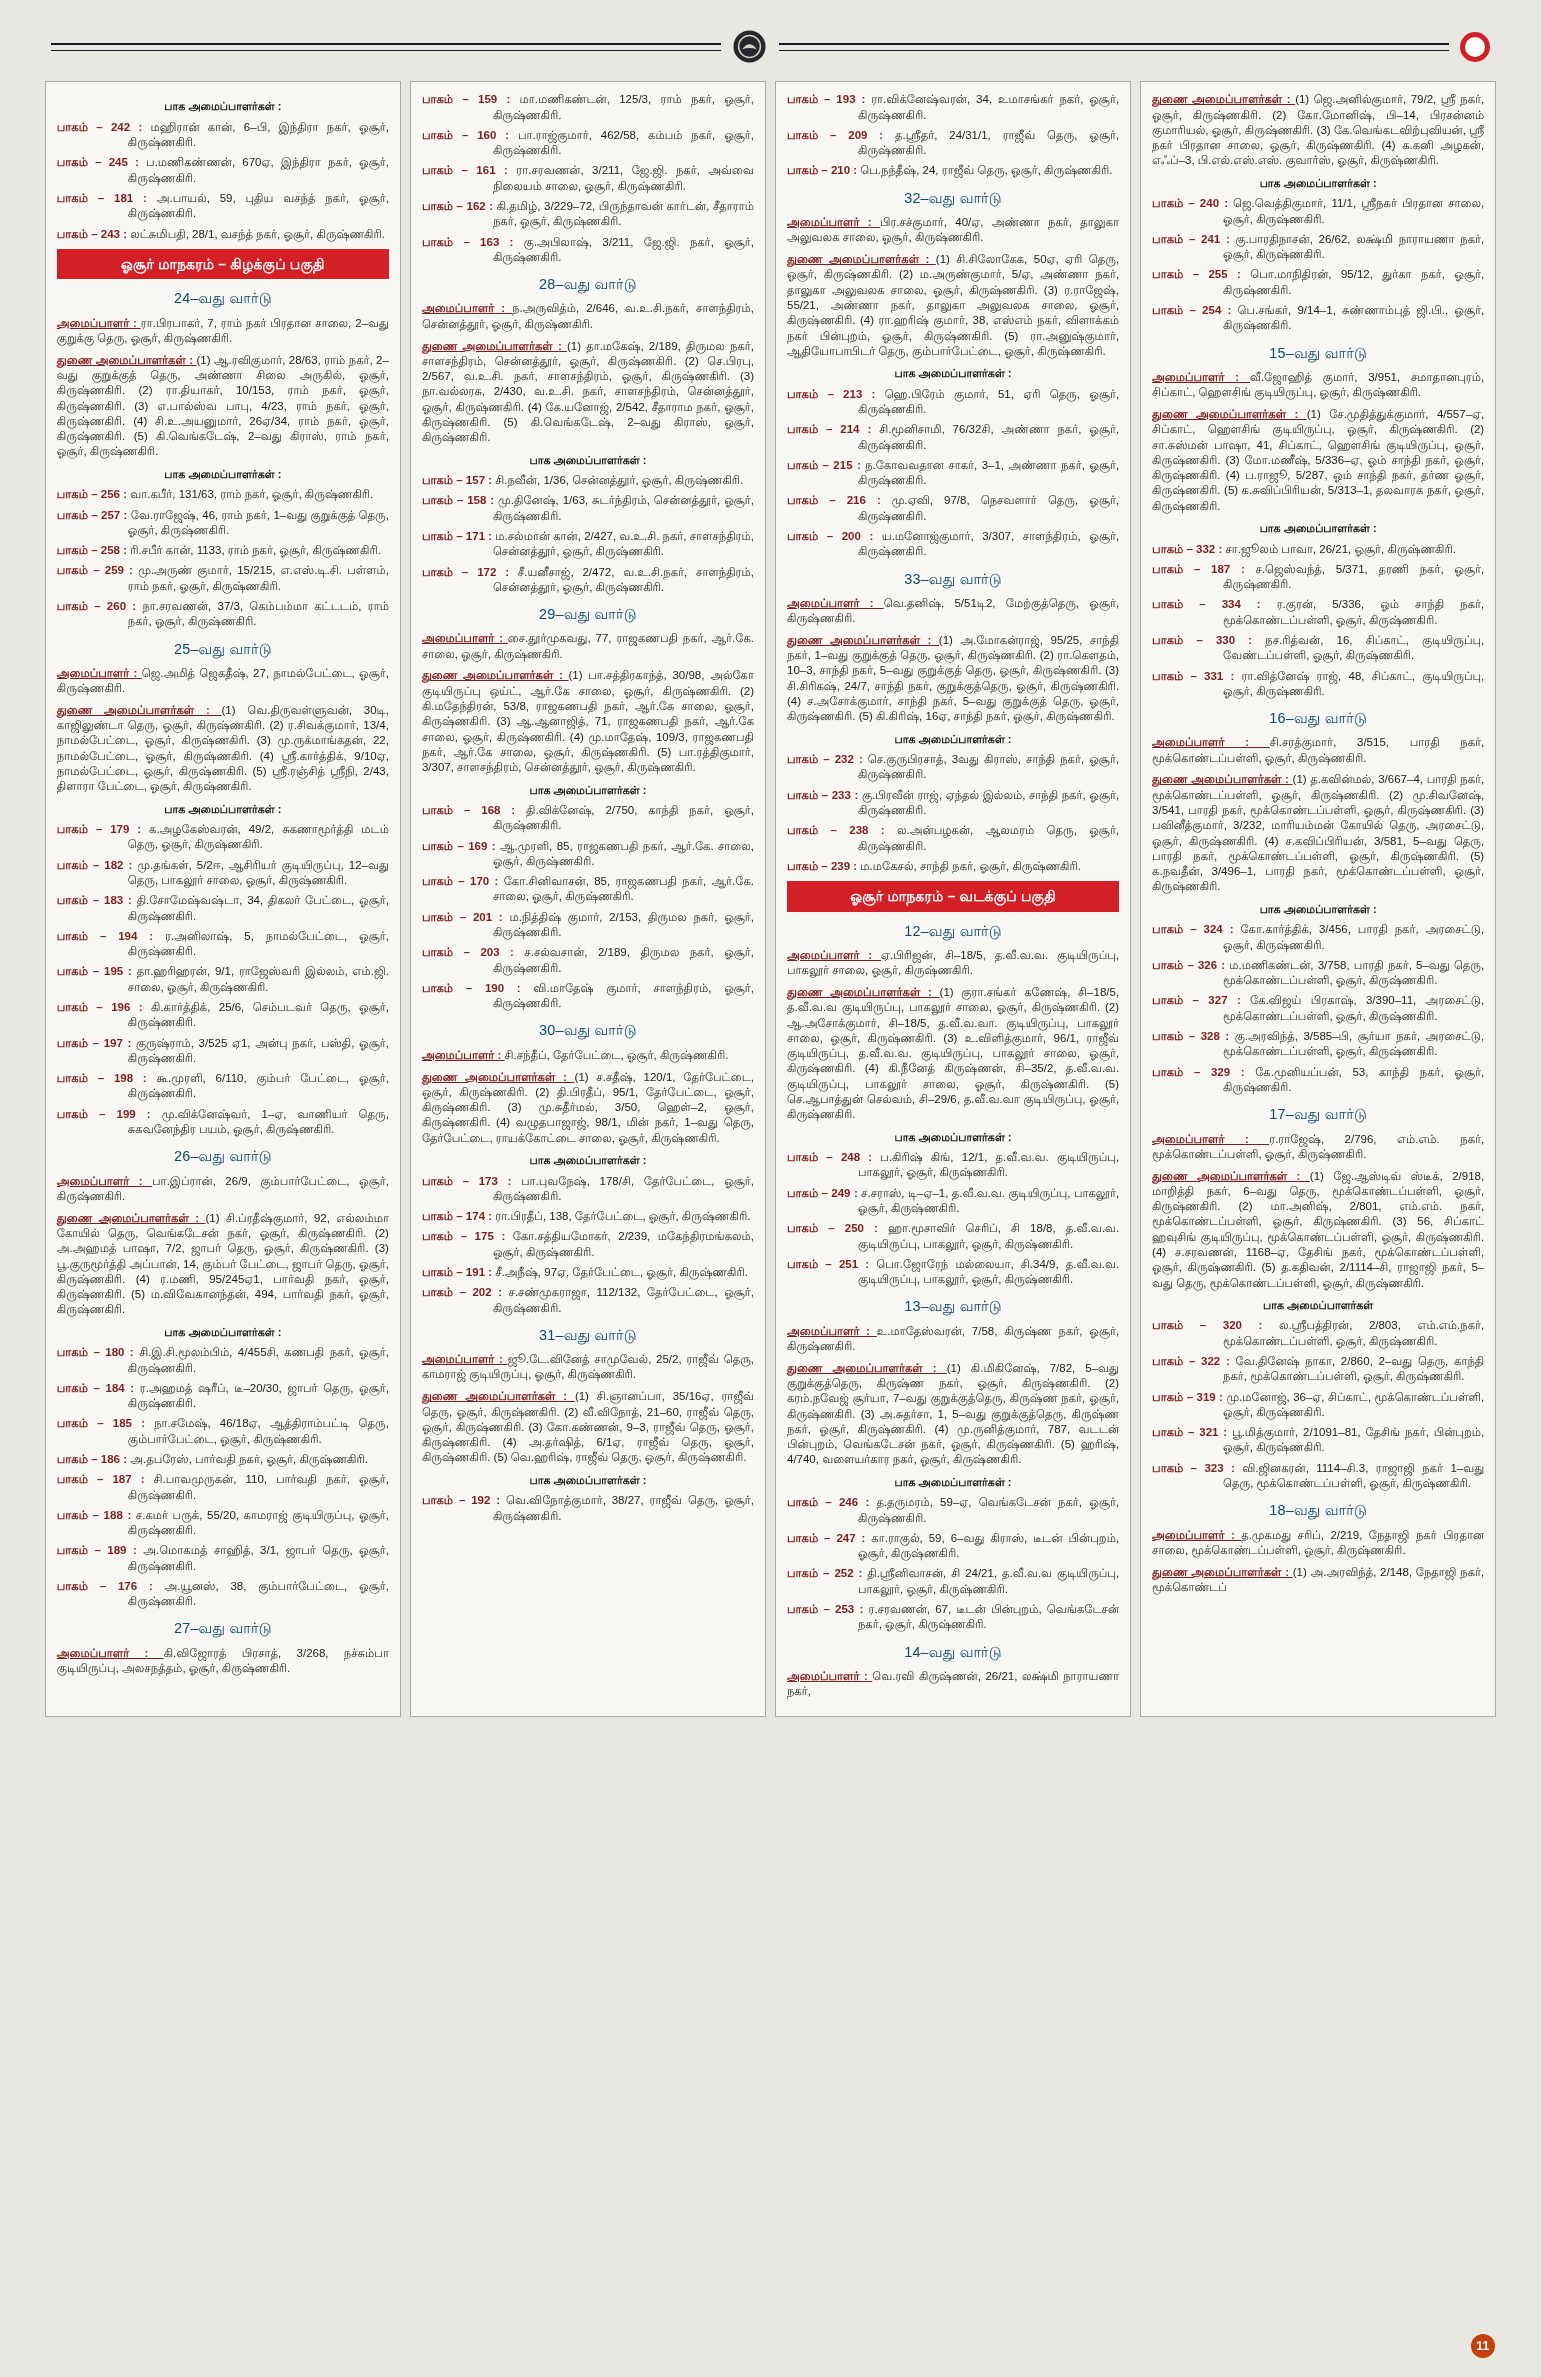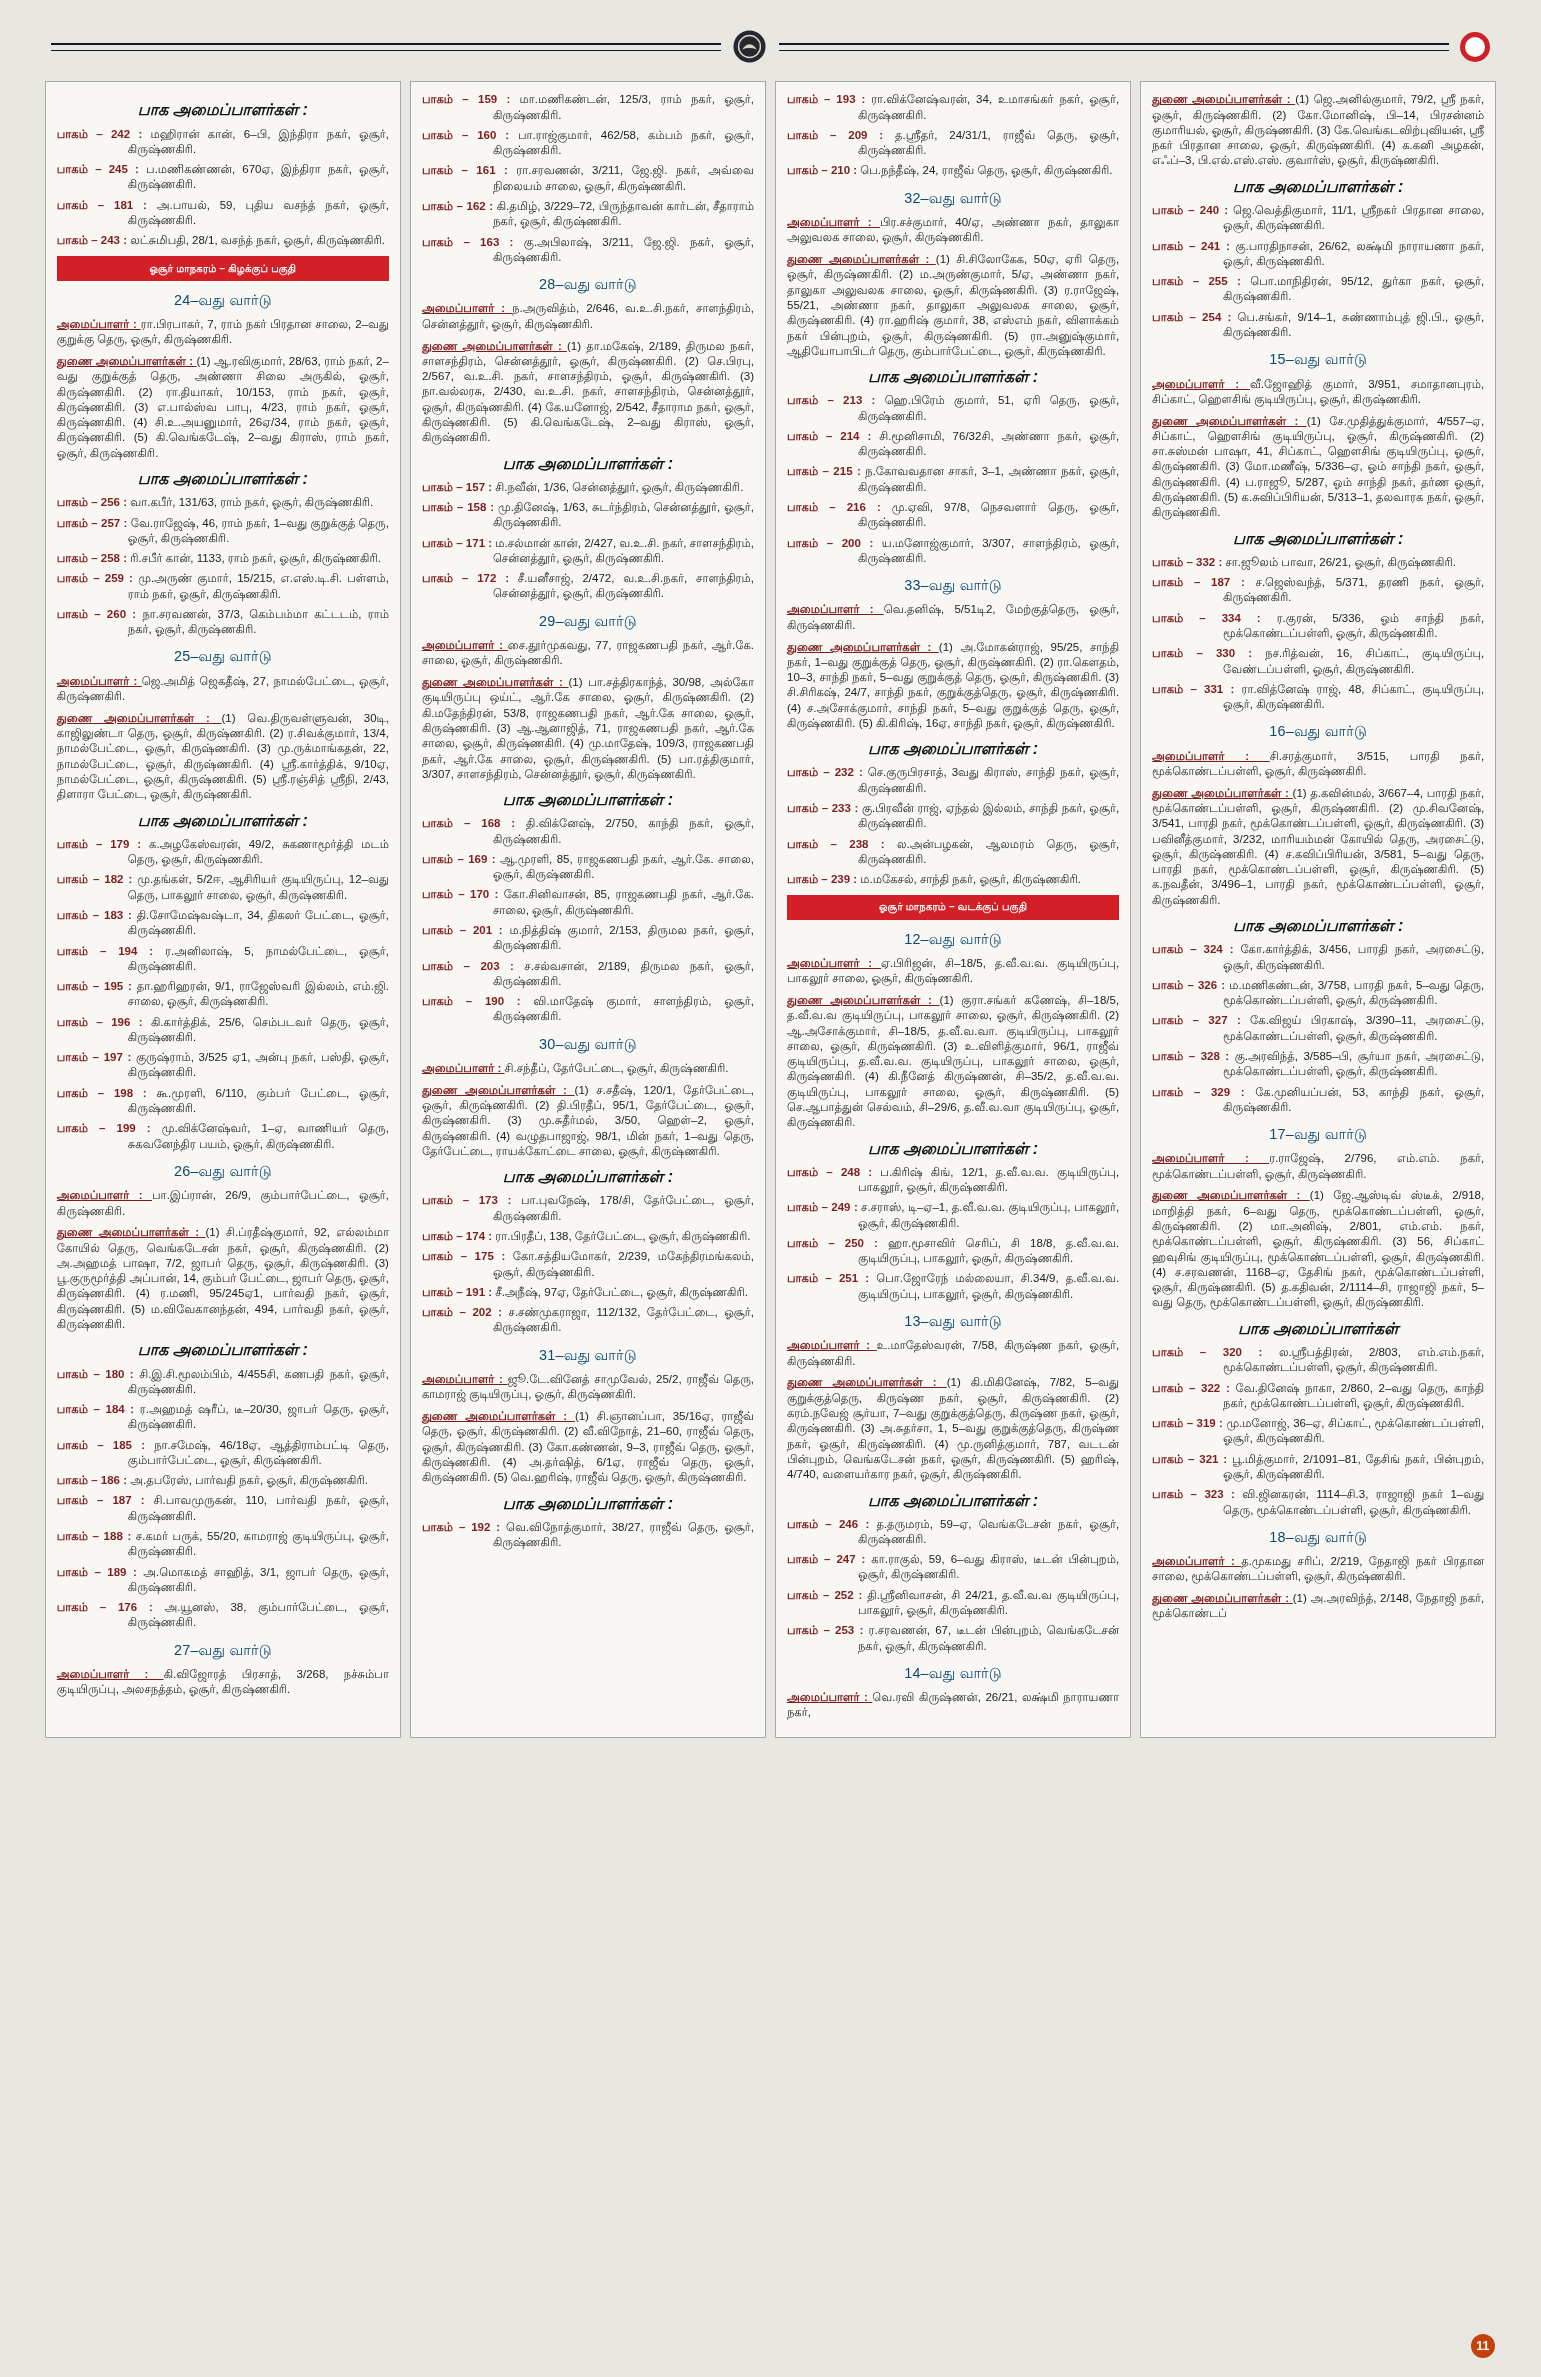--- a/index.html
+++ b/index.html
@@ -22,28 +22,28 @@
     display:grid; grid-template-columns:repeat(4,1fr); gap:9.4px;
     margin:17.3px 45px 0 45px; align-items:stretch;
   }
   .col {
     border:1.1px solid #a8a8a4; background:#f8f7f3;
     padding:10px 10.8px; font-size:11.5px; line-height:1.33; color:#1c1c1c;
     overflow:hidden;
   }
   .banner {
     background:#d31f26; color:#ffffff; text-align:center; font-weight:bold;
-    font-size:10px; padding:5.8px 2.9px; margin:7.2px 0 7.2px 0; letter-spacing:0.2px;
+    font-size:14px; padding:5.8px 2.9px; margin:7.2px 0 7.2px 0; letter-spacing:0.2px;
   }
   .ward {
     color:#0c4a6e; text-align:center; font-weight:normal; font-size:14.4px;
     margin:10px 0 7.2px 0; letter-spacing:0.2px;
   }
   .subhead {
-    text-align:center; font-weight:bold; font-size:16px; margin:7.2px 0 5.8px 0; color:#151515;font-style:italic;
+    text-align:center; font-weight:bold; font-size:11px; margin:7.2px 0 5.8px 0; color:#151515;
   }
   .entry { margin:0 0 5px 0; text-align:justify; padding-left:71px; text-indent:-71px; }
   .lbl { font-weight:bold; color:#7d1e1e; }
   .para { margin:0 0 6.5px 0; text-align:justify; }
   .lead { font-weight:bold; color:#7d1e1e;text-decoration:underline; }
 
   .page-num {
     position:absolute; right:46px; bottom:19px;
     width:24.5px; height:24.5px; border-radius:50%;
     background:#c2410c; color:#ffffff; font-weight:bold; font-size:12.3px;

